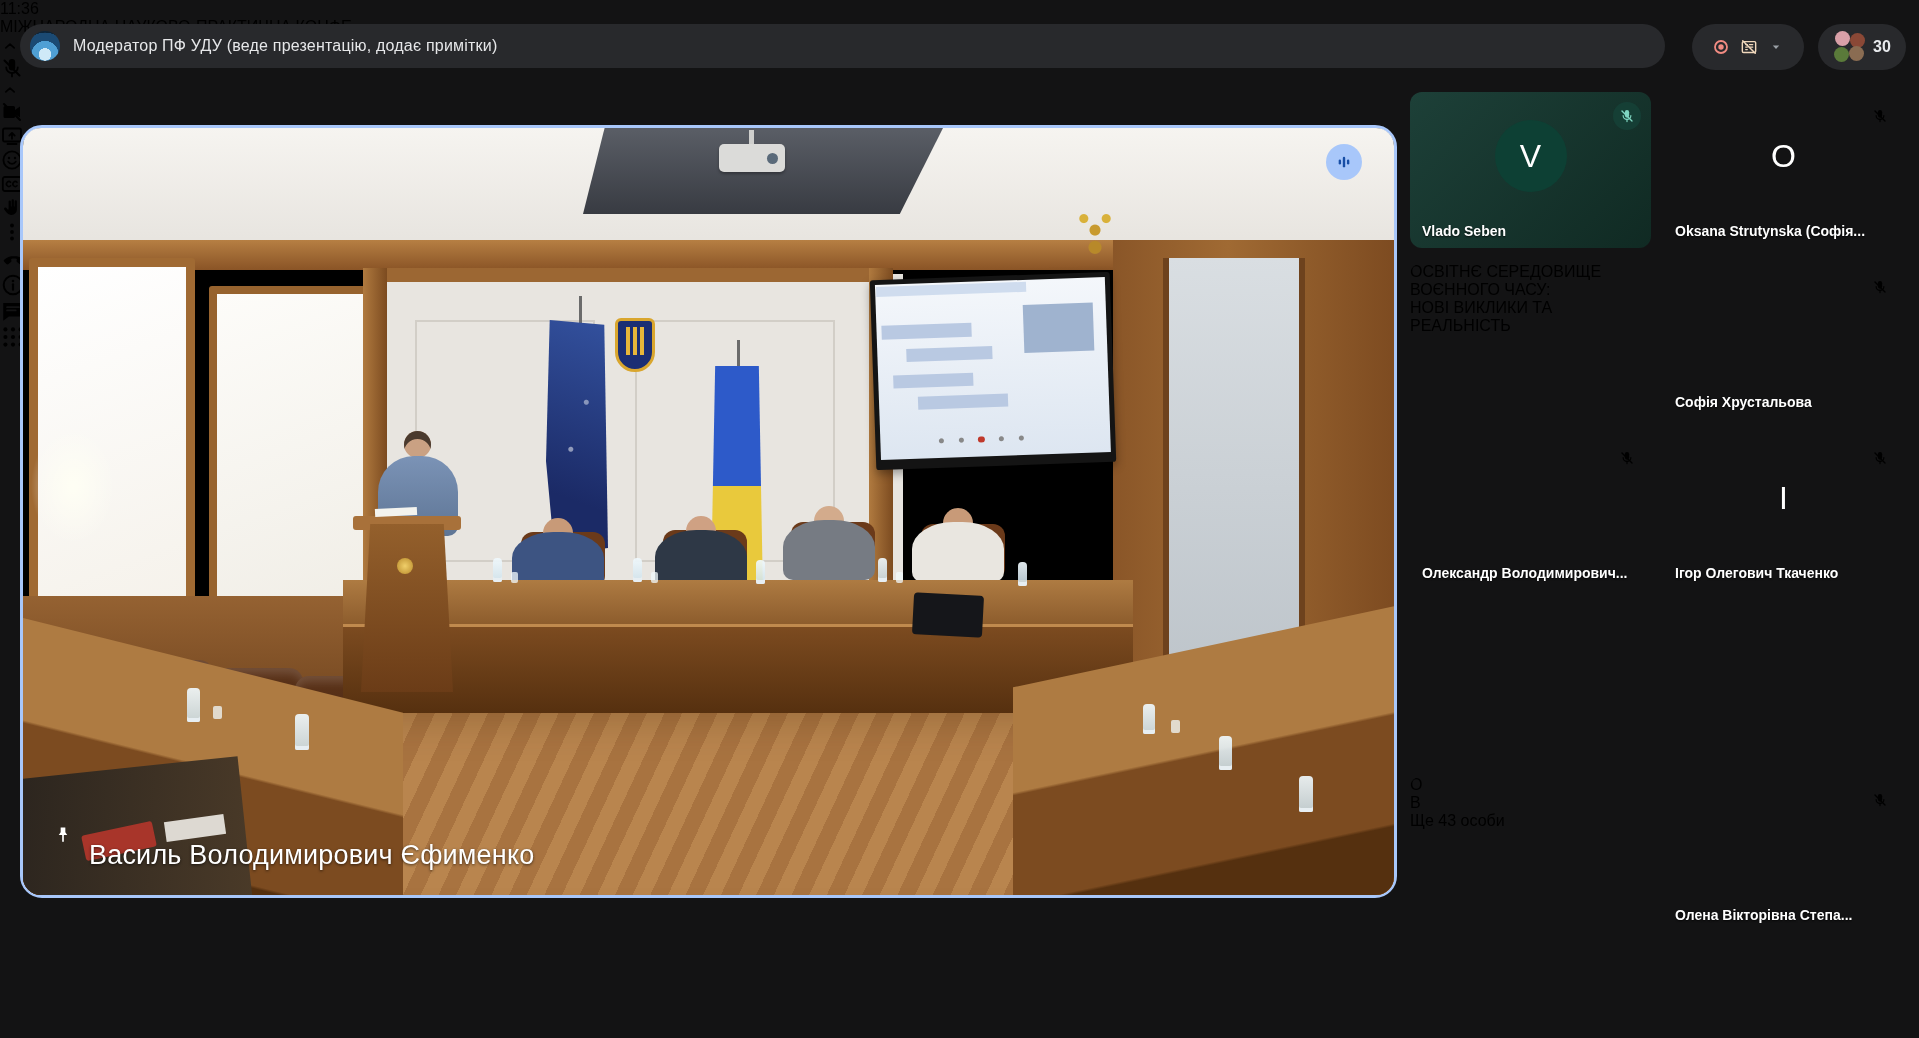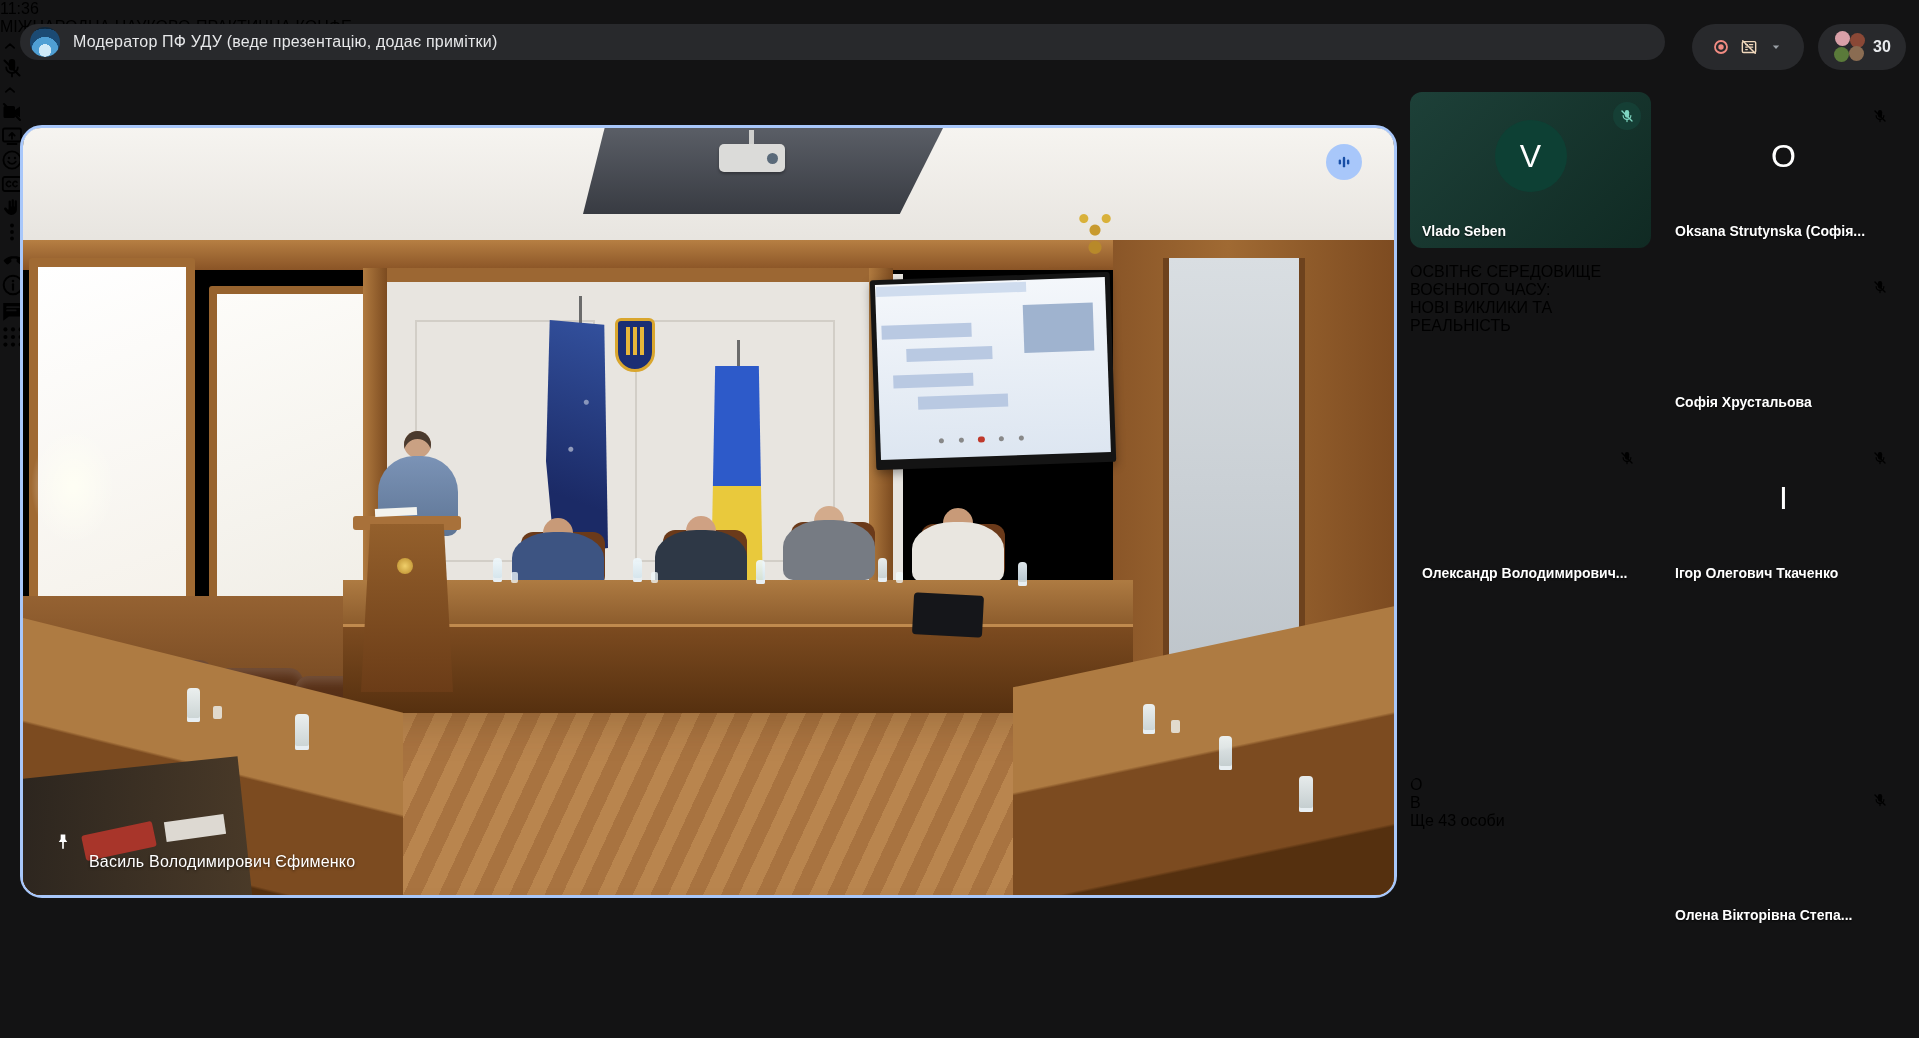--- a/index.html
+++ b/index.html
@@ -3,21 +3,21 @@
 <meta charset="utf-8">
 <style>
   html,body{margin:0;padding:0;background:#131314;}
   body{font-family:"Liberation Sans", sans-serif; -webkit-font-smoothing:antialiased;}
   .root{position:relative;width:1919px;height:1038px;background:#131314;overflow:hidden;}
   .ic{fill:currentColor;display:block;}.s16{width:16px;height:16px}.s18{width:18px;height:18px}
   .s20{width:20px;height:20px}.s22{width:22px;height:22px}.s24{width:24px;height:24px}
   .s26{width:26px;height:26px}.s28{width:28px;height:28px}
 
   
-  .banner{position:absolute;left:20px;top:24px;width:1645px;height:36px;border-radius:23px;
+  .banner{position:absolute;left:20px;top:24px;width:1645px;height:44px;border-radius:23px;
     background:#28292c;display:flex;align-items:center;gap:13px;padding:0 10px;box-sizing:border-box;}
   .banner-avatar{width:30px;height:30px;border-radius:50%;flex:0 0 auto;
     background:radial-gradient(circle at 50% 78%, #cfe9f7 0 22%, #4f9fd4 23% 48%, #1b4a73 49% 78%, #0d2438 79%);}
   .banner-text{color:#e6e7e9;font-size:16px;letter-spacing:.2px;}
   .pill{position:absolute;top:24px;height:46px;border-radius:23px;background:#28292c;display:flex;align-items:center;justify-content:center;}
   .recpill{left:1692px;width:112px;gap:9px;}
   .countpill{left:1818px;width:88px;gap:8px;}
   .cluster{position:relative;width:32px;height:32px;flex:0 0 auto;}
   .mini{position:absolute;width:15px;height:15px;border-radius:50%;}
   .m1{left:2px;top:0;background:#d9a0a8}.m2{left:17px;top:2px;background:#8a4836}
@@ -104,21 +104,21 @@
   .wing{background:linear-gradient(#ae7b42 0 34%,#7c4b20 35% 70%,#55300f 71%);}
   .bt{background:linear-gradient(rgba(240,249,253,.92),rgba(205,225,235,.85));border-radius:4px 4px 2px 2px;box-shadow:0 -4px 0 0 #e7eef2 inset;}
   .gl{background:rgba(242,249,252,.75);border-radius:2px;}
   .sc-cornerdesk{left:-12px;top:640px;width:235px;height:150px;background:linear-gradient(100deg,#2a241e,#4a3a28);transform:rotate(-6deg);}
   .sc-notebook{left:60px;top:700px;width:72px;height:26px;background:#a8352a;border-radius:3px;transform:rotate(-12deg);}
   .sc-paper2{left:142px;top:690px;width:60px;height:20px;background:#ddd9d2;transform:rotate(-8deg);}
 
   .audio-chip{position:absolute;right:32px;top:16px;width:36px;height:36px;border-radius:50%;background:#a8c7fa;
     display:flex;align-items:center;justify-content:center;color:#174ea6;z-index:5;}
   .pin-row{position:absolute;left:30px;bottom:24px;display:flex;align-items:center;gap:16px;z-index:5;color:#fff;}
-  .pin-name{font-size:16px;letter-spacing:.2px;text-shadow:0 1px 3px rgba(0,0,0,.65);margin-top:41px;}
+  .pin-name{font-size:27px;letter-spacing:.2px;text-shadow:0 1px 3px rgba(0,0,0,.65);margin-top:41px;}
 
   
   .tile{position:absolute;width:241px;height:156px;border-radius:12px;overflow:hidden;}
   .tile-name{position:absolute;left:12px;bottom:9px;max-width:216px;color:#fff;font-size:14px;font-weight:700;
     white-space:nowrap;overflow:hidden;text-overflow:ellipsis;text-shadow:0 1px 2px rgba(0,0,0,.75);}
   .mic{position:absolute;top:10px;right:10px;width:28px;height:28px;border-radius:50%;display:flex;align-items:center;justify-content:center;}
   .av-init{position:absolute;left:50%;top:64px;transform:translate(-50%,-50%);width:72px;height:72px;border-radius:50%;
     display:flex;align-items:center;justify-content:center;color:#fff;font-size:32px;}
   .t1{background:linear-gradient(135deg,#1d4038,#102a23);}
   .t1 .av-init{background:#0d4034;}

